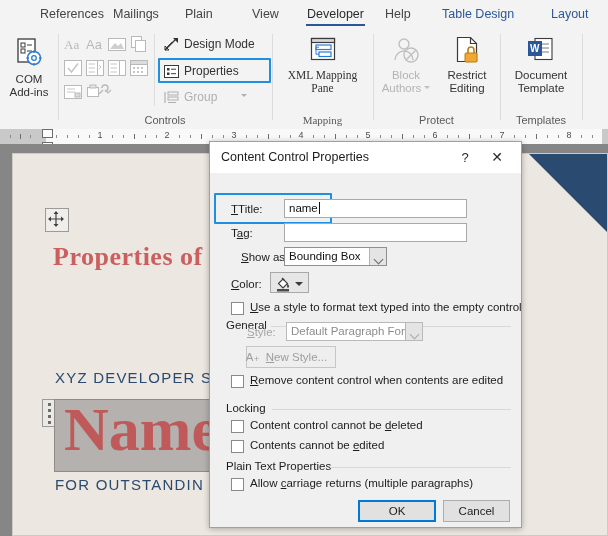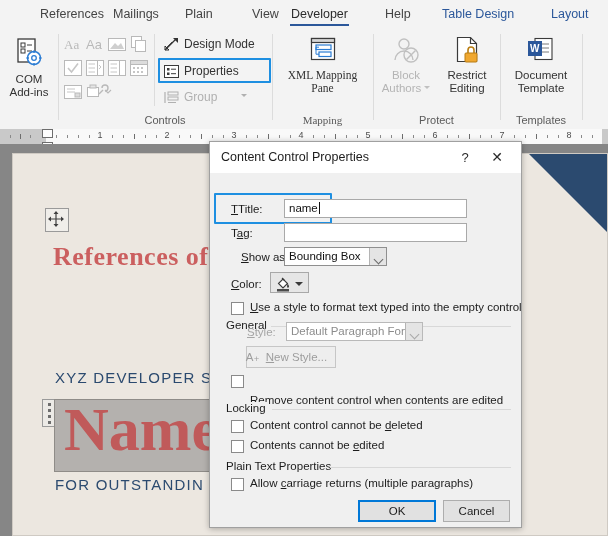--- a/index.html
+++ b/index.html
@@ -105,21 +105,21 @@
 </head>
 <body>
 
 <div class="app">
 
   <div class="tabstrip">
     <div class="tab" style="left:111px;">Mailings</div>
     <div class="tab" style="left:38px;">References</div>
     <div class="tab" style="left:183px;">Plain</div>
     <div class="tab" style="left:250px;">View</div>
-    <div class="tab active" style="left:289px;">
+    <div class="tab active" style="left:305px;">
       <span>Developer</span>
       <span class="ul"></span>
     </div>
     <div class="tab" style="left:383px;">Help</div>
     <div class="tab ctxt" style="left:440px;">Table Design</div>
     <div class="tab ctxt" style="left:549px;">Layout</div>
   </div>
 
   <div class="ribbon">
 
@@ -410,21 +410,21 @@
     <div class="page">
       <div class="corner-tri"></div>
 
       <div class="movehandle" style="left:32px;top:54px;">
         <svg width="20" height="20" viewBox="0 0 20 20">
           <path d="M10 3 L10 17 M3 10 L17 10" stroke="#404040" stroke-width="1.2"></path>
           <path d="M10 2 l-2.5 3 h5 z M10 18 l-2.5 -3 h5 z M2 10 l3 -2.5 v5 z M18 10 l-3 -2.5 v5 z" fill="#404040"></path>
         </svg>
       </div>
 
-      <div class="doc-cert" style="left:40px;top:88px;font-size:26px;">References of</div>
+      <div class="doc-cert" style="left:40px;top:88px;font-size:26px;">Properties of</div>
 
       <div class="doc-org" style="left:42px;top:215px;font-size:15px;">XYZ DEVELOPER ST</div>
 
       <div class="cc-handle" style="left:29px;top:245px;">
         <i></i>
           <i></i>
           <i></i>
           <i></i>
       </div>
       <div class="doc-name-box" style="left:41px;top:245px;width:230px;height:73px;">
@@ -502,21 +502,21 @@
       <span class="cv">Default Paragraph Font</span>
       <span class="arrow"></span>
     </div>
 
     <div class="btn dis" style="left:36px;top:204px;width:90px;height:22px;line-height:21px;">
       <span style="position:relative;left:-6px;">A₊</span>
       <span style="position:relative;left:-3px;"><span class="u">N</span><span>ew Style...</span></span>
     </div>
 
     <div class="cbx" style="left:21px;top:233px;"></div>
-    <div class="dlabel" style="left:40px;top:232px;margin-top:20px;">
+    <div class="dlabel" style="left:40px;top:232px;">
       <span class="u">R</span><span>emove content control when contents are edited</span>
     </div>
 
     <div class="gbox" style="left:13px;top:267px;width:288px;">
       <div class="gline-l"></div>
       <div class="gtitle">Locking</div>
       <div class="gline-r" style="width:239px;"></div>
     </div>
 
     <div class="cbx" style="left:21px;top:278px;"></div>

